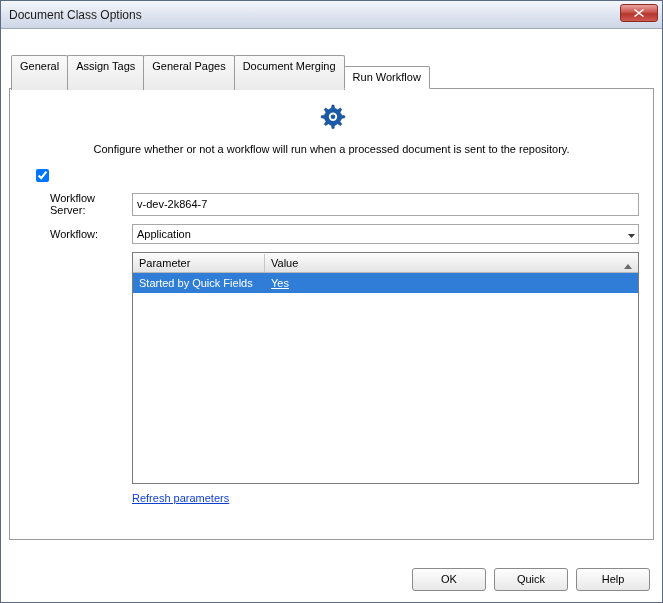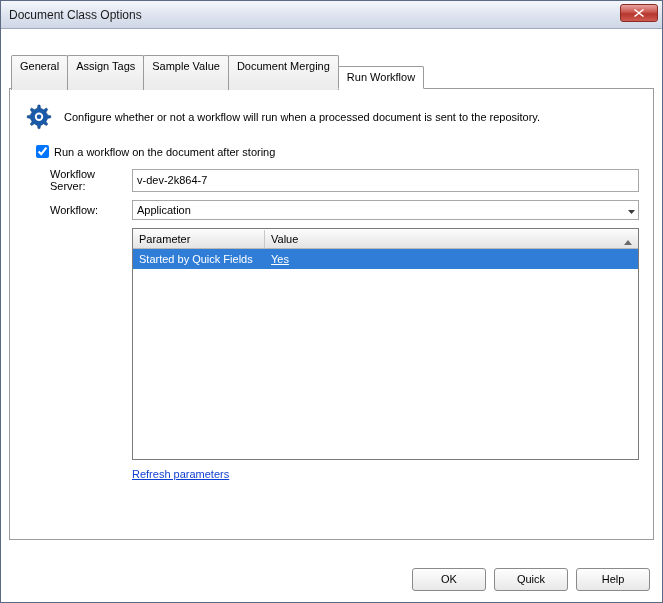--- a/index.html
+++ b/index.html
@@ -88,20 +88,21 @@
   flex: 1;
   padding: 14px 14px 8px 14px;
   position: relative;
   background: #fff;
 }
 .intro {
   display: flex;
   align-items: center;
   gap: 12px;
   margin-bottom: 14px;
+  flex-direction: column;
 }
 .gear-icon svg { display: block; }
 .checkbox-row {
   display: flex;
   align-items: center;
   gap: 5px;
   margin: 0 0 10px 12px;
 }
 .checkbox-row input { margin: 0; }
 .form-row {
@@ -224,21 +225,21 @@
         <path d="M1 0 L5 3 L9 0 L10 1 L6 4 L10 7 L9 8 L5 5 L1 8 L0 7 L4 4 L0 1 Z" fill="#fff"></path>
       </svg>
     </div>
   </div>
 
   <div class="body">
 
     <div class="tabstrip">
       <div class="tab">General</div>
       <div class="tab">Assign Tags</div>
-      <div class="tab">Sample Value</div>
+      <div class="tab">General Pages</div>
       <div class="tab">Document Merging</div>
       <div class="tab active">Run Workflow</div>
     </div>
 
     <div class="tabpanel">
 
       <div class="intro">
         <span class="gear-icon">
           <svg width="28" height="28" viewBox="0 0 28 28">
             <g fill="#1b5aa8" stroke="#0d3c73" stroke-width="0.5">
@@ -246,21 +247,20 @@
             </g>
             <circle cx="15" cy="13.8" r="4.2" fill="#fff"></circle>
             <circle cx="15" cy="13.8" r="2.3" fill="#1b5aa8"></circle>
           </svg>
         </span>
         <span>Configure whether or not a workflow will run when a processed document is sent to the repository.</span>
       </div>
 
       <div class="checkbox-row">
         <input type="checkbox" checked="" style="">
-        <label>Run a workflow on the document after storing</label>
       </div>
 
       <div class="form-row">
         <span class="lbl">Workflow Server:</span>
         <input class="text-input" type="text" value="v-dev-2k864-7" style="">
       </div>
 
       <div class="form-row">
         <span class="lbl">Workflow:</span>
         <div class="combo">

